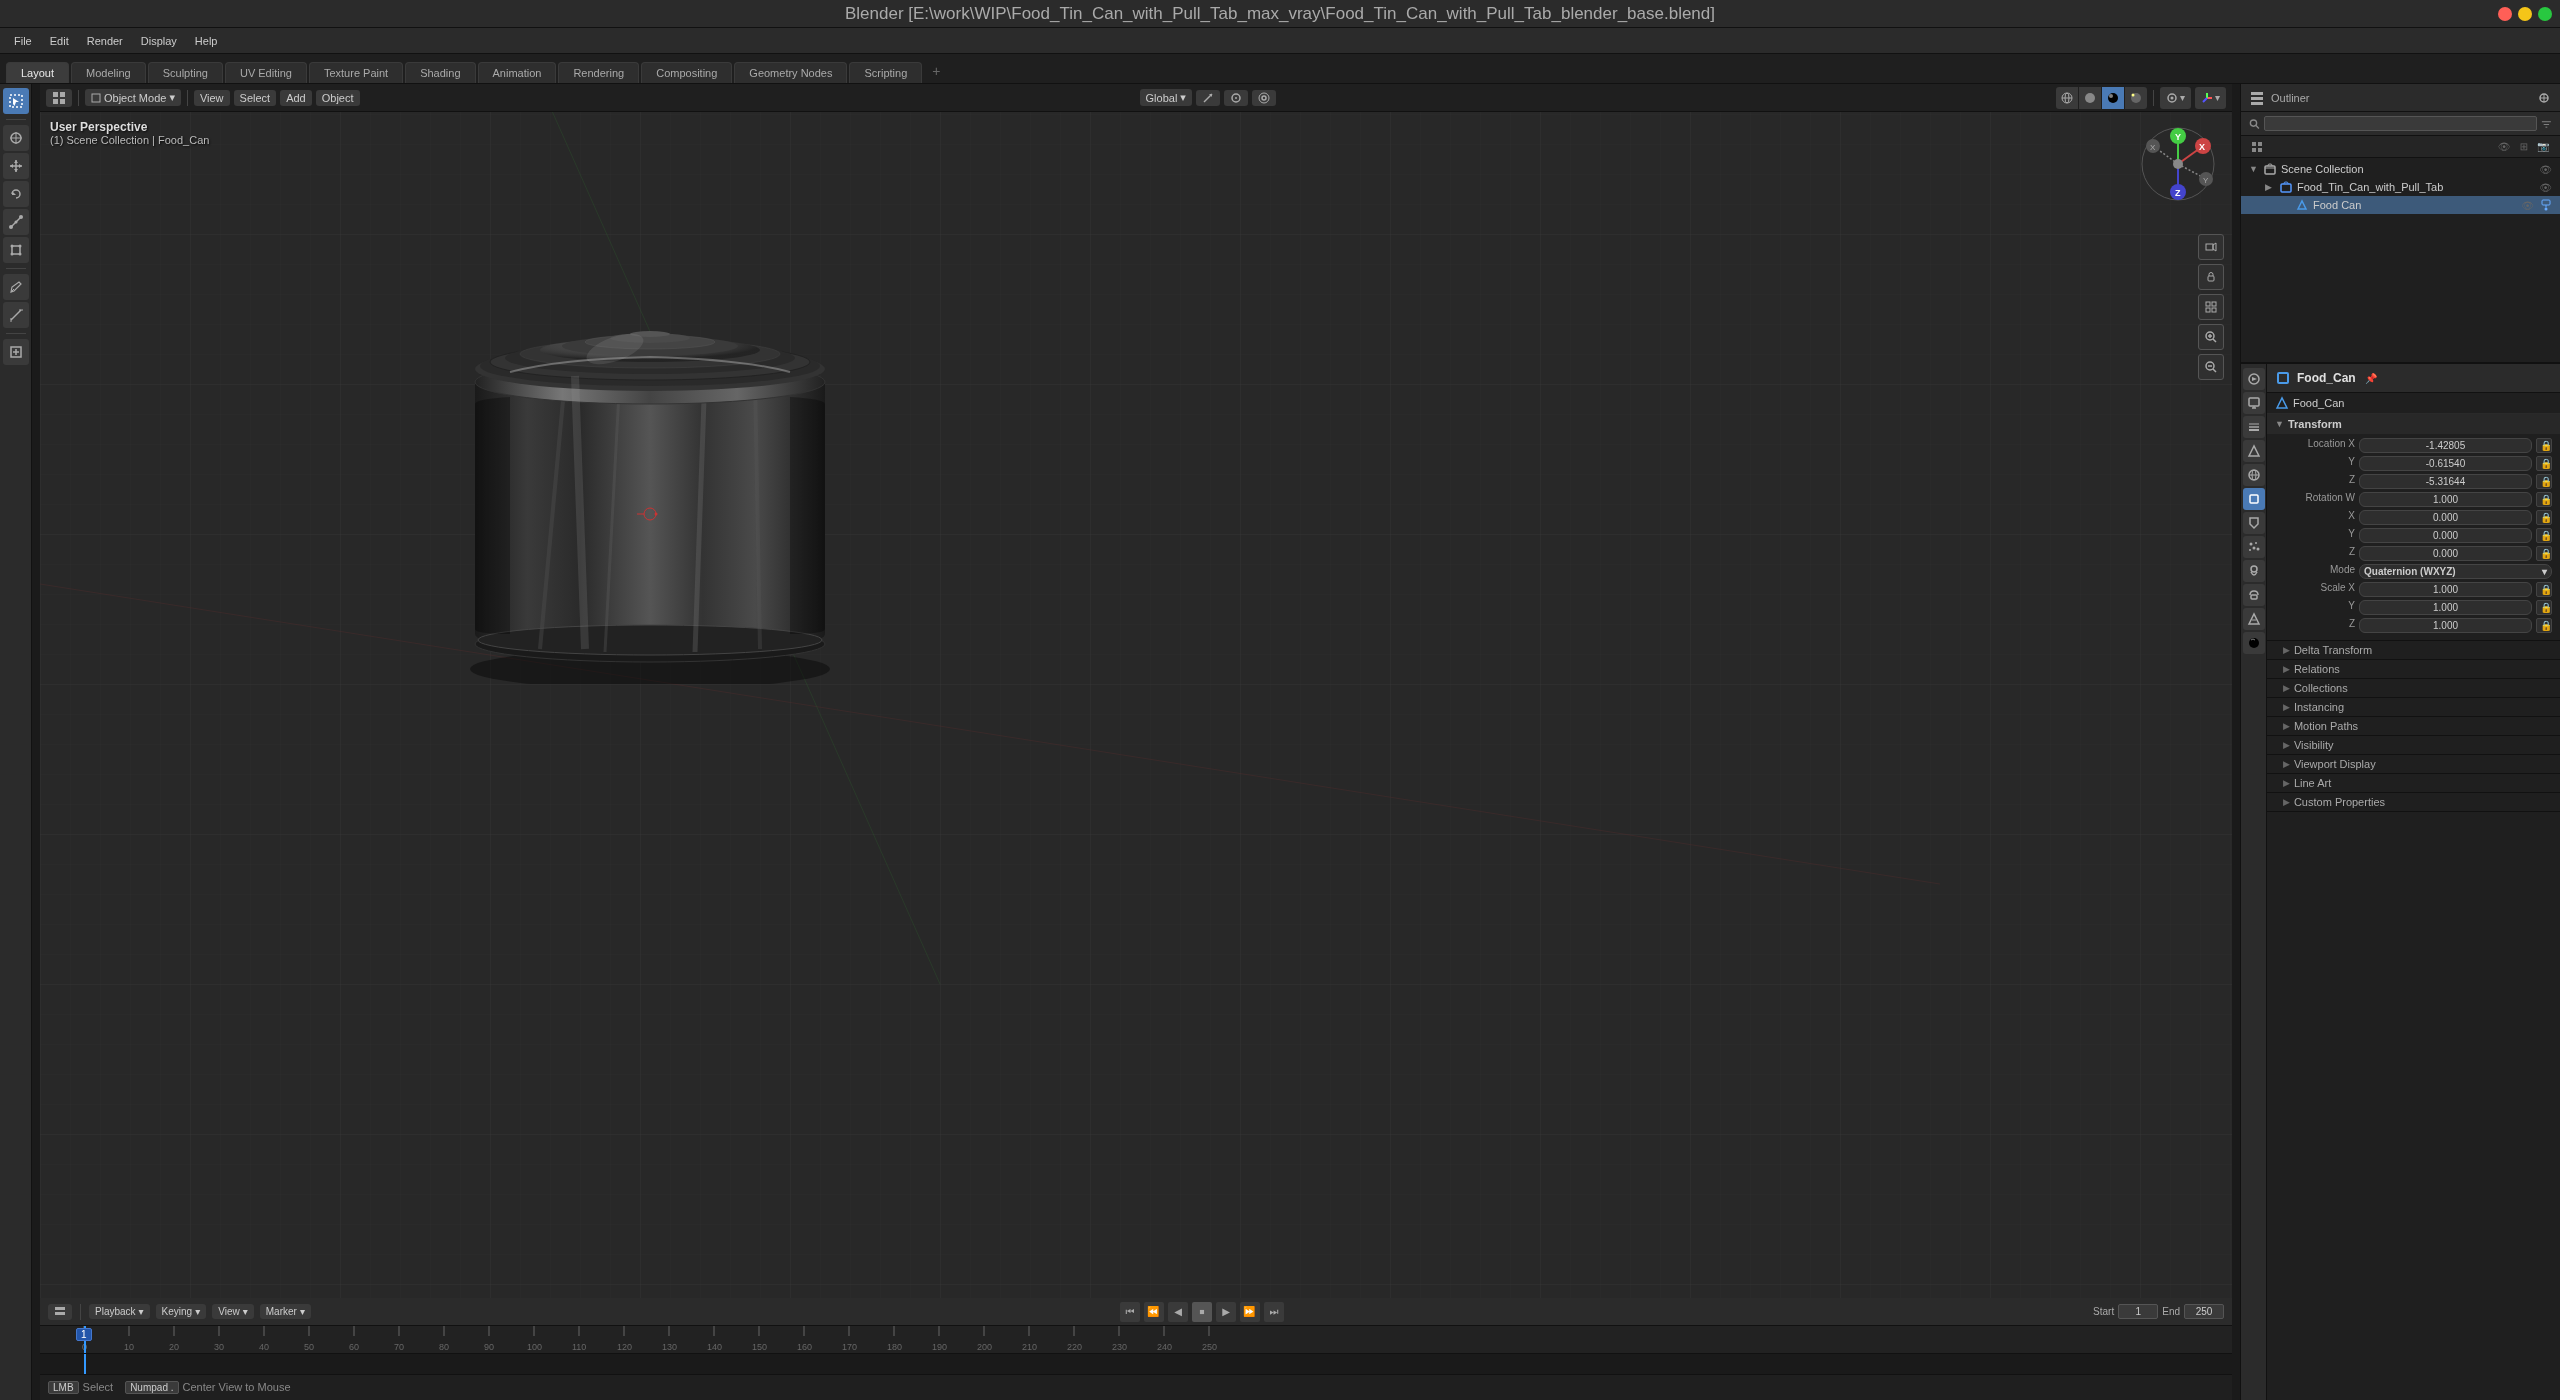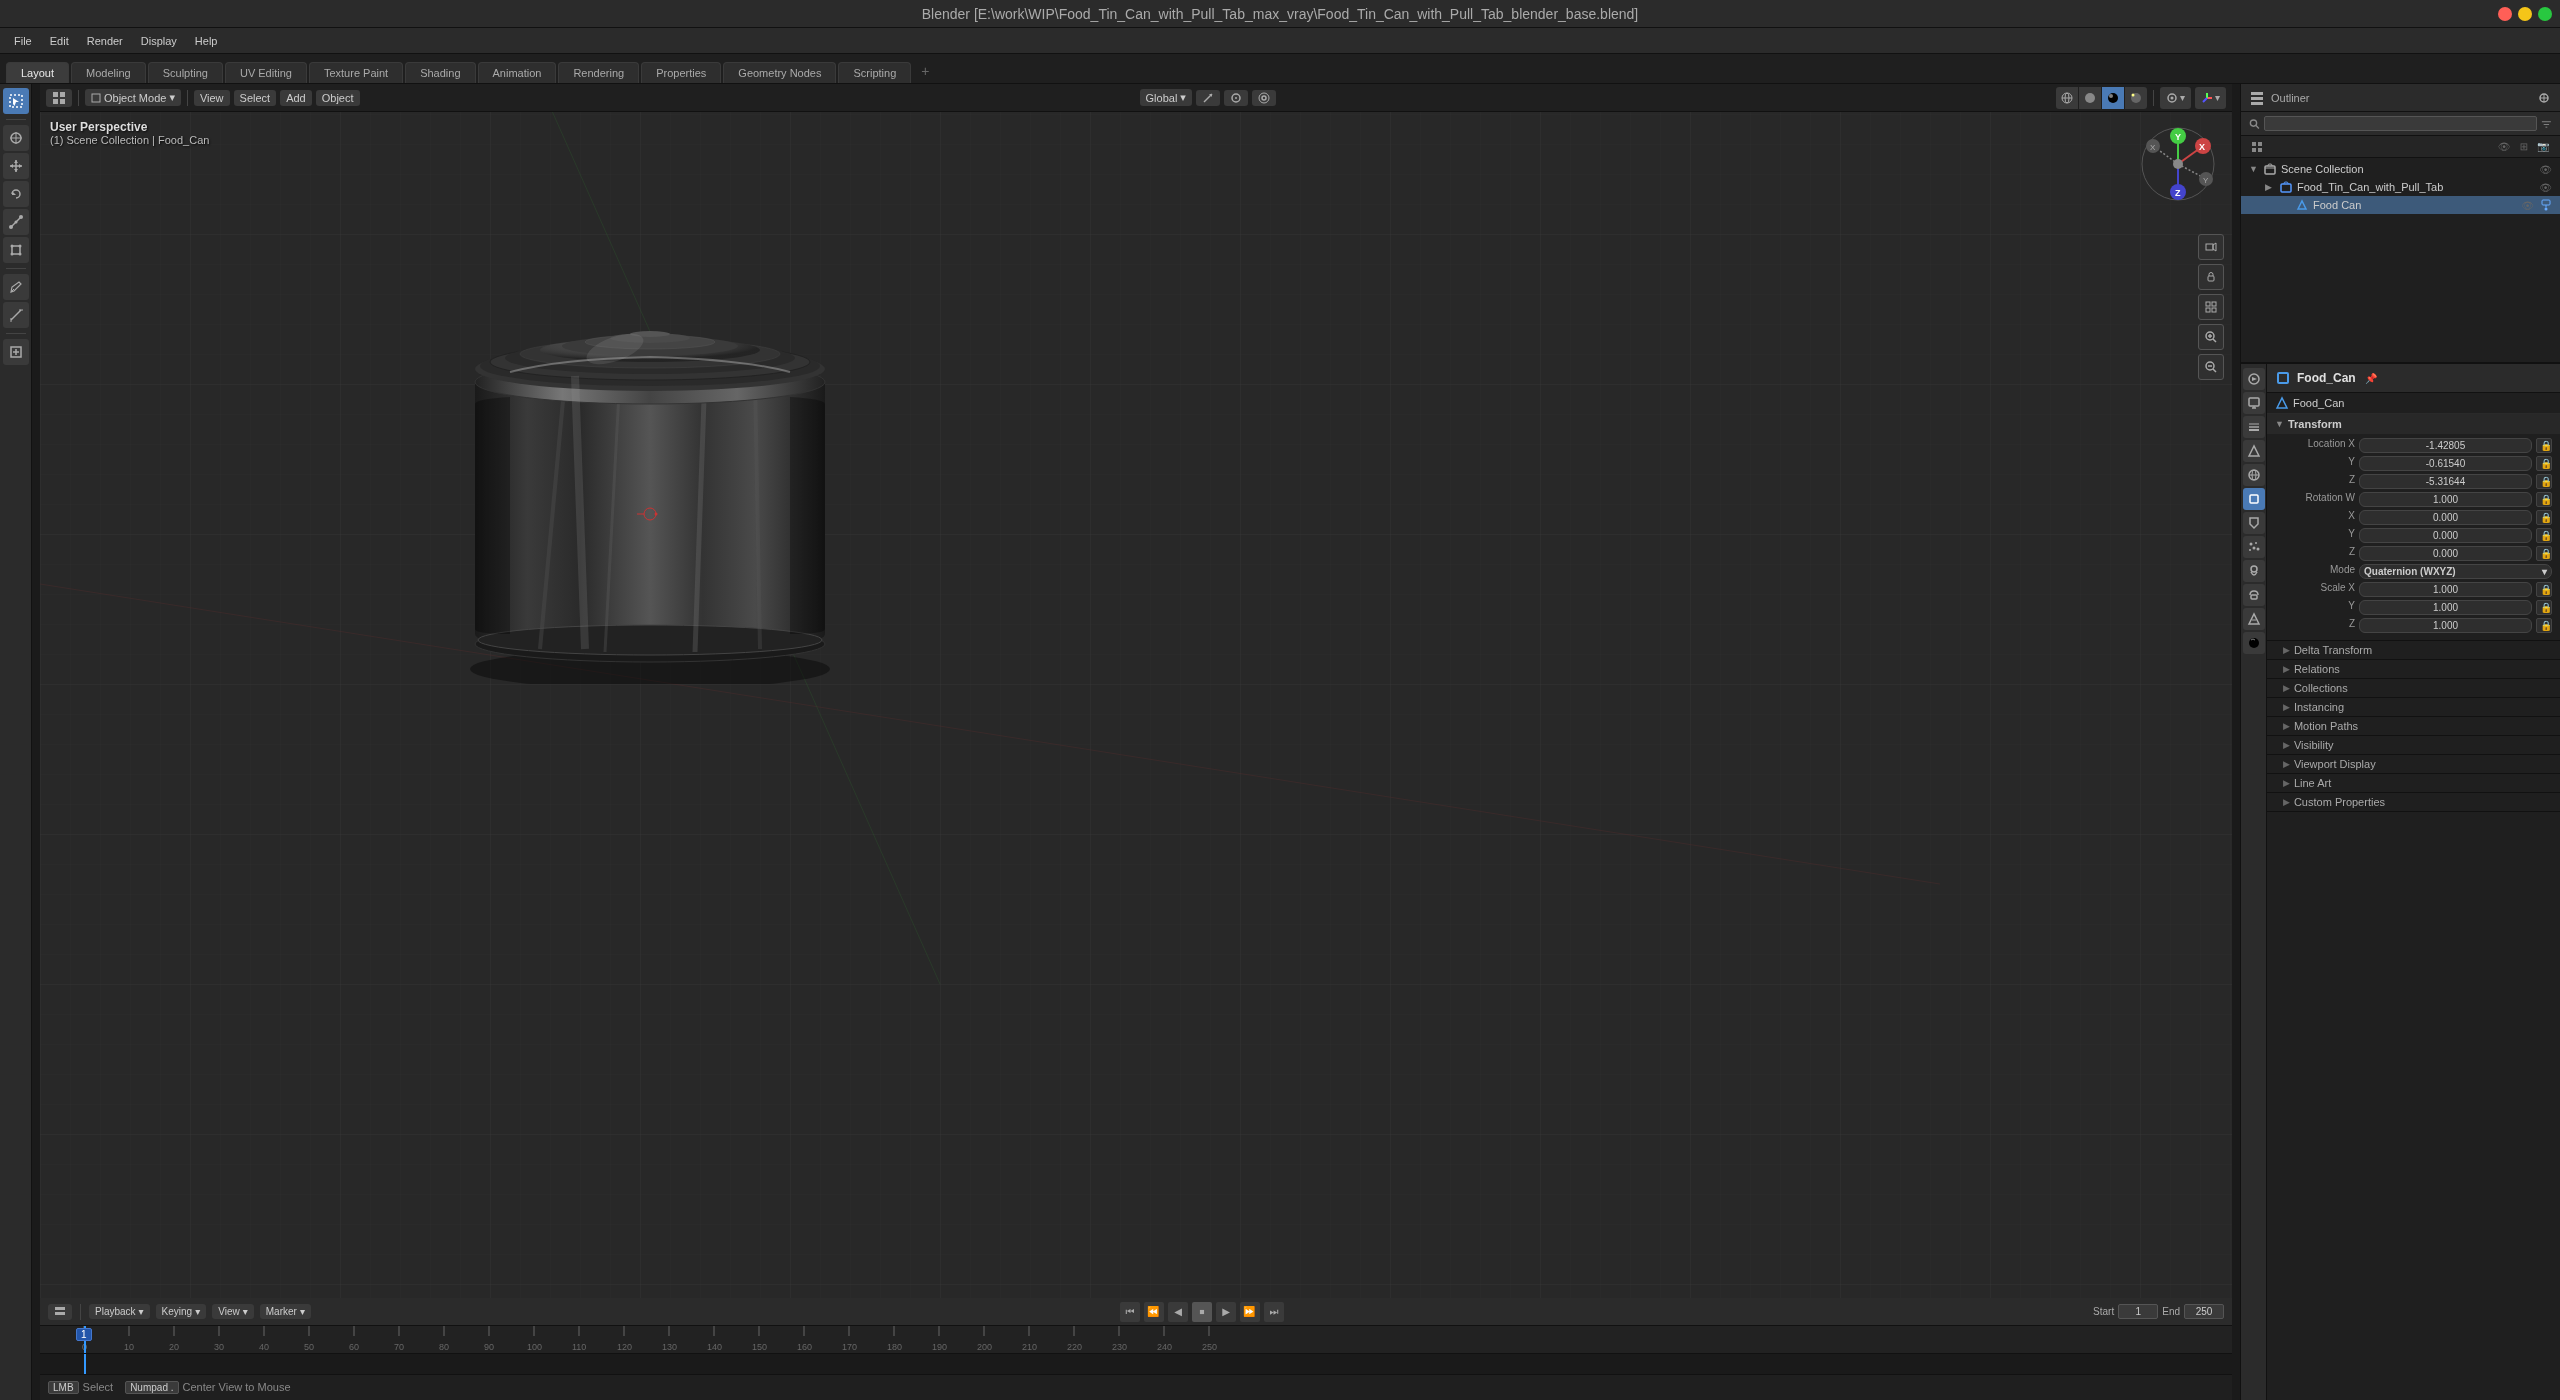--- a/index.html
+++ b/index.html
@@ -19,21 +19,21 @@
       width: 100%;
       height: 28px;
       background: #2b2b2b;
       display: flex;
       align-items: center;
       padding: 0 8px;
       border-bottom: 1px solid #111;
       position: relative;
     }
     #title-bar .title-text {
-      font-size: 14px;
+      font-size: 17px;
       color: #aaa;
       flex: 1;
       text-align: center;
     }
     #title-bar .window-controls {
       display: flex;
       gap: 6px;
       position: absolute;
       right: 8px;
     }
@@ -686,21 +686,21 @@
 
   <div id="workspace-tabs">
     <div class="ws-tab active">Layout</div>
     <div class="ws-tab">Modeling</div>
     <div class="ws-tab">Sculpting</div>
     <div class="ws-tab">UV Editing</div>
     <div class="ws-tab">Texture Paint</div>
     <div class="ws-tab">Shading</div>
     <div class="ws-tab">Animation</div>
     <div class="ws-tab">Rendering</div>
-    <div class="ws-tab">Properties</div>
+    <div class="ws-tab">Compositing</div>
     <div class="ws-tab">Geometry Nodes</div>
     <div class="ws-tab">Scripting</div>
     <div class="ws-tab-add">+</div>
   </div>
 
   <div id="content-area">
 
     <div id="left-toolbar">
       <div class="tool-btn active" title="Select Box">
         <svg width="14" height="14" viewBox="0 0 14 14">

